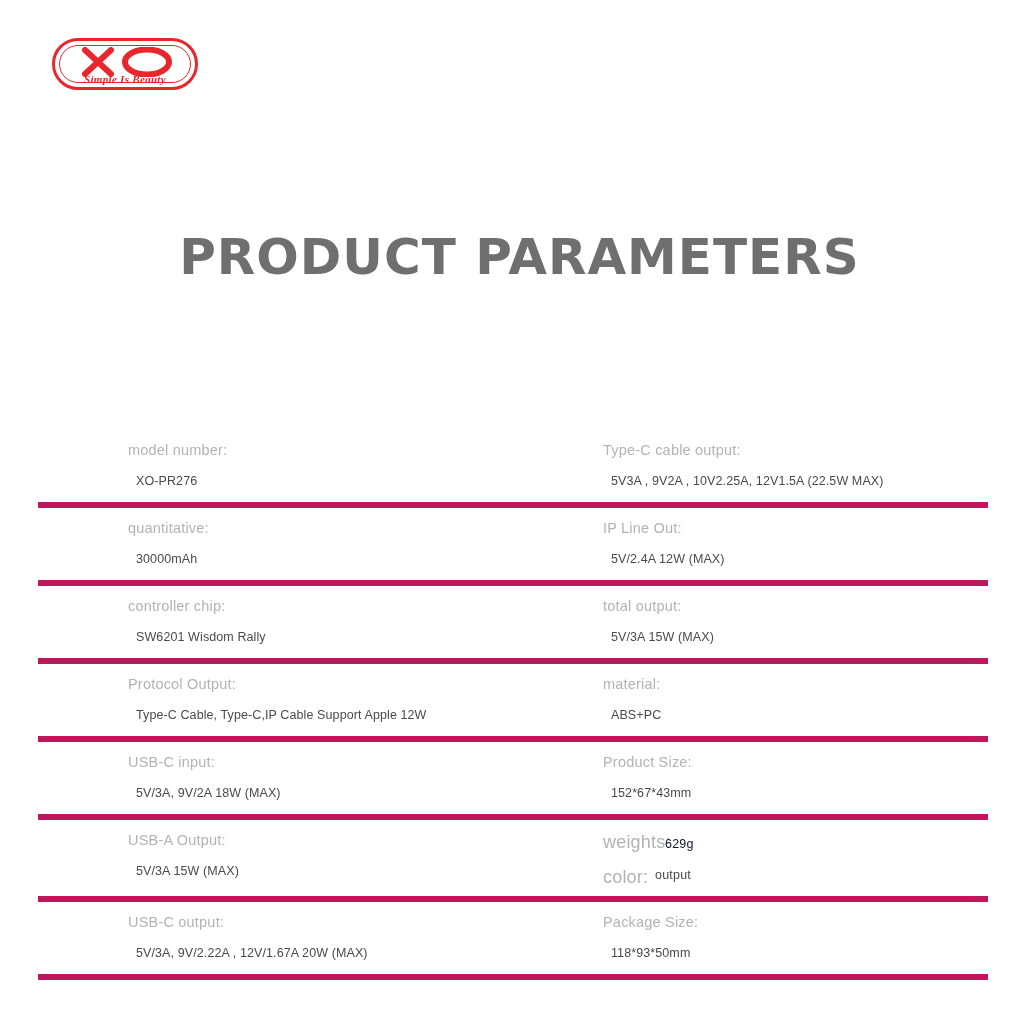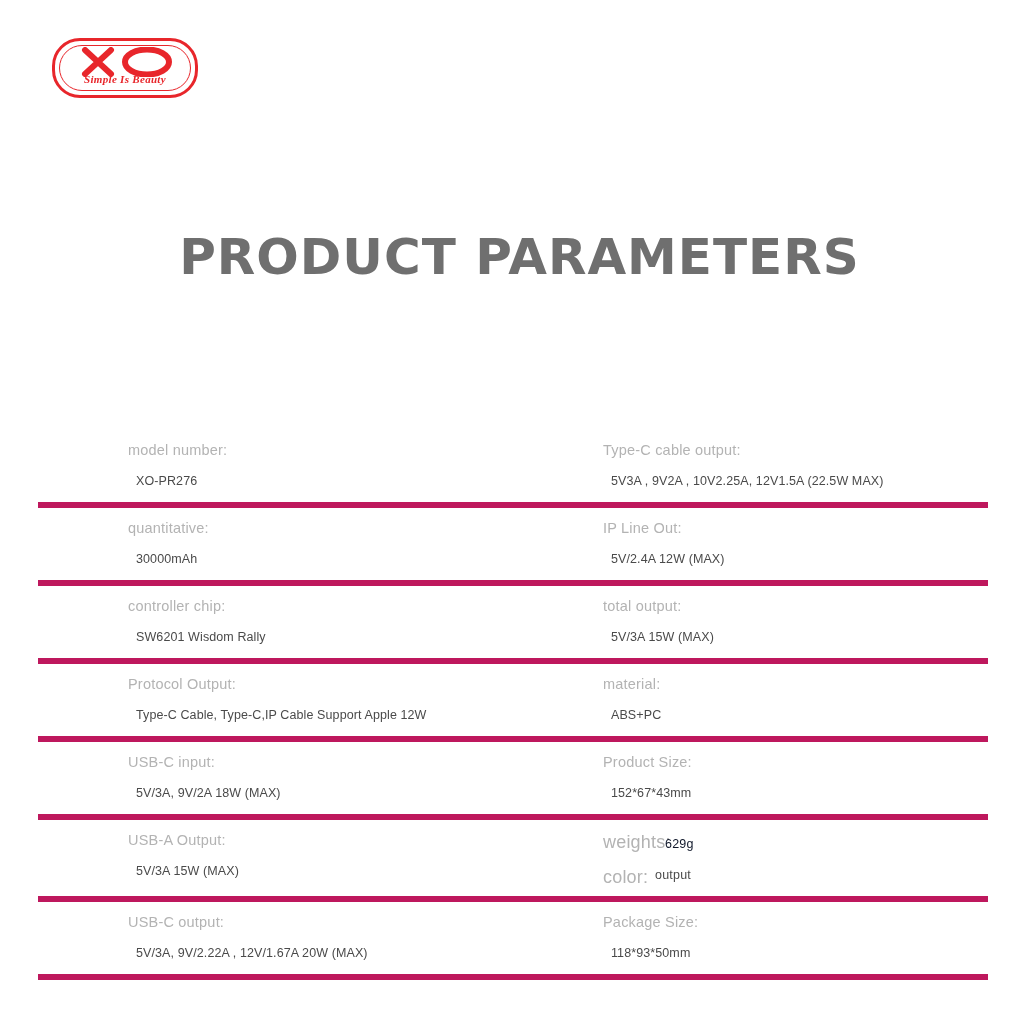--- a/index.html
+++ b/index.html
@@ -21,21 +21,21 @@
     left: 52px;
     top: 38px;
     width: 148px;
     height: 58px;
   }
   .logo-badge {
     position: absolute;
     left: 0;
     top: 0;
     width: 146px;
-    height: 60px;
+    height: 52px;
     box-sizing: border-box;
     border: 3px solid #e8262b;
     border-radius: 28px;
     background: #ffffff;
   }
   .logo-badge:after {
     content: "";
     position: absolute;
     left: 4px;
     top: 4px;

